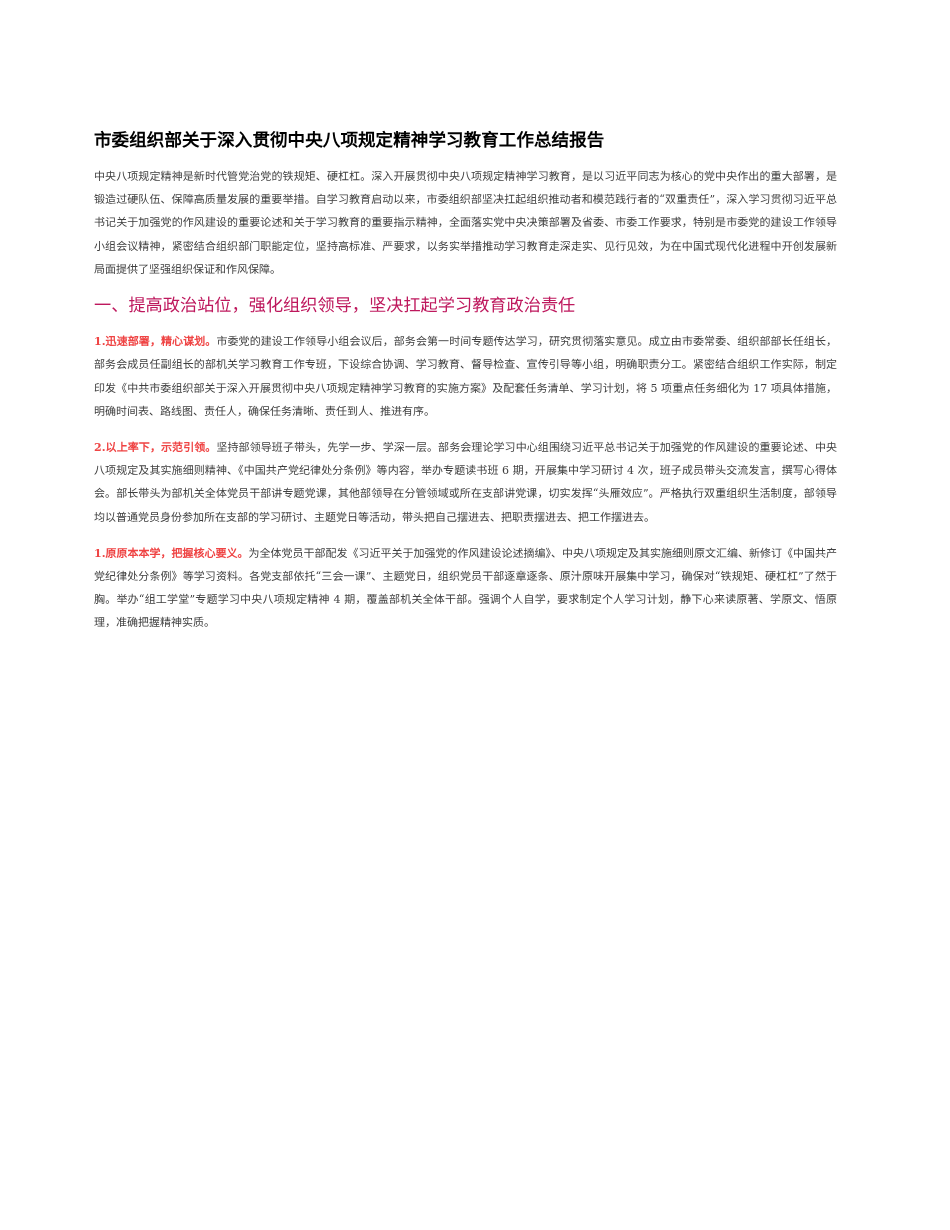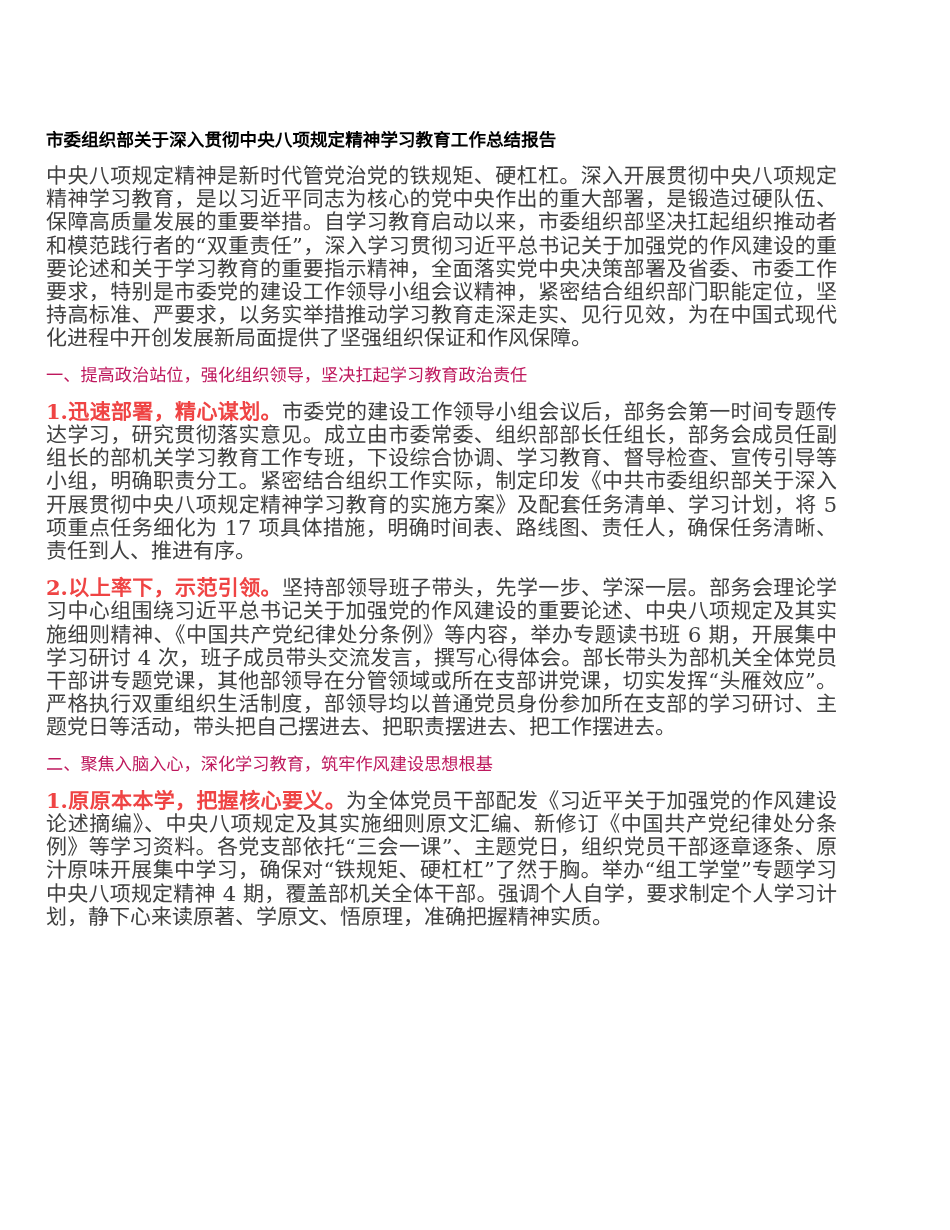--- a/index.html
+++ b/index.html
@@ -13,34 +13,34 @@
     height: 1230px;
     overflow: hidden;
     font-family: "DejaVu Serif", "Liberation Serif", serif;
     color: #3a3a3a;
     -webkit-font-smoothing: antialiased;
   }
   .page {
     box-sizing: border-box;
     width: 950px;
     height: 1230px;
-    padding: 128px 113px 0 46px;
+    padding: 128px 113px 0 94px;
     background: #ffffff;
   }
   .doc-title {
     font-size: 17.5px;
     font-weight: bold;
     color: #000000;
     line-height: 24px;
     margin: 0 0 13px 0;
     letter-spacing: 0.1px;
     text-align: left;
   }
   .para {
-    font-size: 21px;
+    font-size: 11px;
     line-height: 23.2px;
     color: #404040;
     margin: 0 0 13px 0;
     text-align: justify;
     text-justify: inter-ideograph;
     letter-spacing: 0px;
     word-break: break-all;
   }
   .para:last-child {
     margin-bottom: 0;
@@ -74,20 +74,19 @@
 
   <p class="para">
     <span class="lead">1.迅速部署，精心谋划。</span><span class="body-run">市委党的建设工作领导小组会议后，部务会第一时间专题传达学习，研究贯彻落实意见。成立由市委常委、组织部部长任组长，部务会成员任副组长的部机关学习教育工作专班，下设综合协调、学习教育、督导检查、宣传引导等小组，明确职责分工。紧密结合组织工作实际，制定印发《中共市委组织部关于深入开展贯彻中央八项规定精神学习教育的实施方案》及配套任务清单、学习计划，将 5 项重点任务细化为 17 项具体措施，明确时间表、路线图、责任人，确保任务清晰、责任到人、推进有序。</span>
   </p>
 
   <p class="para">
     <span class="lead">2.以上率下，示范引领。</span><span class="body-run">坚持部领导班子带头，先学一步、学深一层。部务会理论学习中心组围绕习近平总书记关于加强党的作风建设的重要论述、中央八项规定及其实施细则精神、《中国共产党纪律处分条例》等内容，举办专题读书班 6 期，开展集中学习研讨 4 次，班子成员带头交流发言，撰写心得体会。部长带头为部机关全体党员干部讲专题党课，其他部领导在分管领域或所在支部讲党课，切实发挥“头雁效应”。严格执行双重组织生活制度，部领导均以普通党员身份参加所在支部的学习研讨、主题党日等活动，带头把自己摆进去、把职责摆进去、把工作摆进去。</span>
   </p>
 
 
-  <p class="section-head">二、聚焦入脑入心，深化学习教育，筑牢作风建设思想根基</p>
 
 
   <p class="para">
     <span class="lead">1.原原本本学，把握核心要义。</span><span class="body-run">为全体党员干部配发《习近平关于加强党的作风建设论述摘编》、中央八项规定及其实施细则原文汇编、新修订《中国共产党纪律处分条例》等学习资料。各党支部依托“三会一课”、主题党日，组织党员干部逐章逐条、原汁原味开展集中学习，确保对“铁规矩、硬杠杠”了然于胸。举办“组工学堂”专题学习中央八项规定精神 4 期，覆盖部机关全体干部。强调个人自学，要求制定个人学习计划，静下心来读原著、学原文、悟原理，准确把握精神实质。</span>
   </p>
 
 </div>
 
 </body></html>

